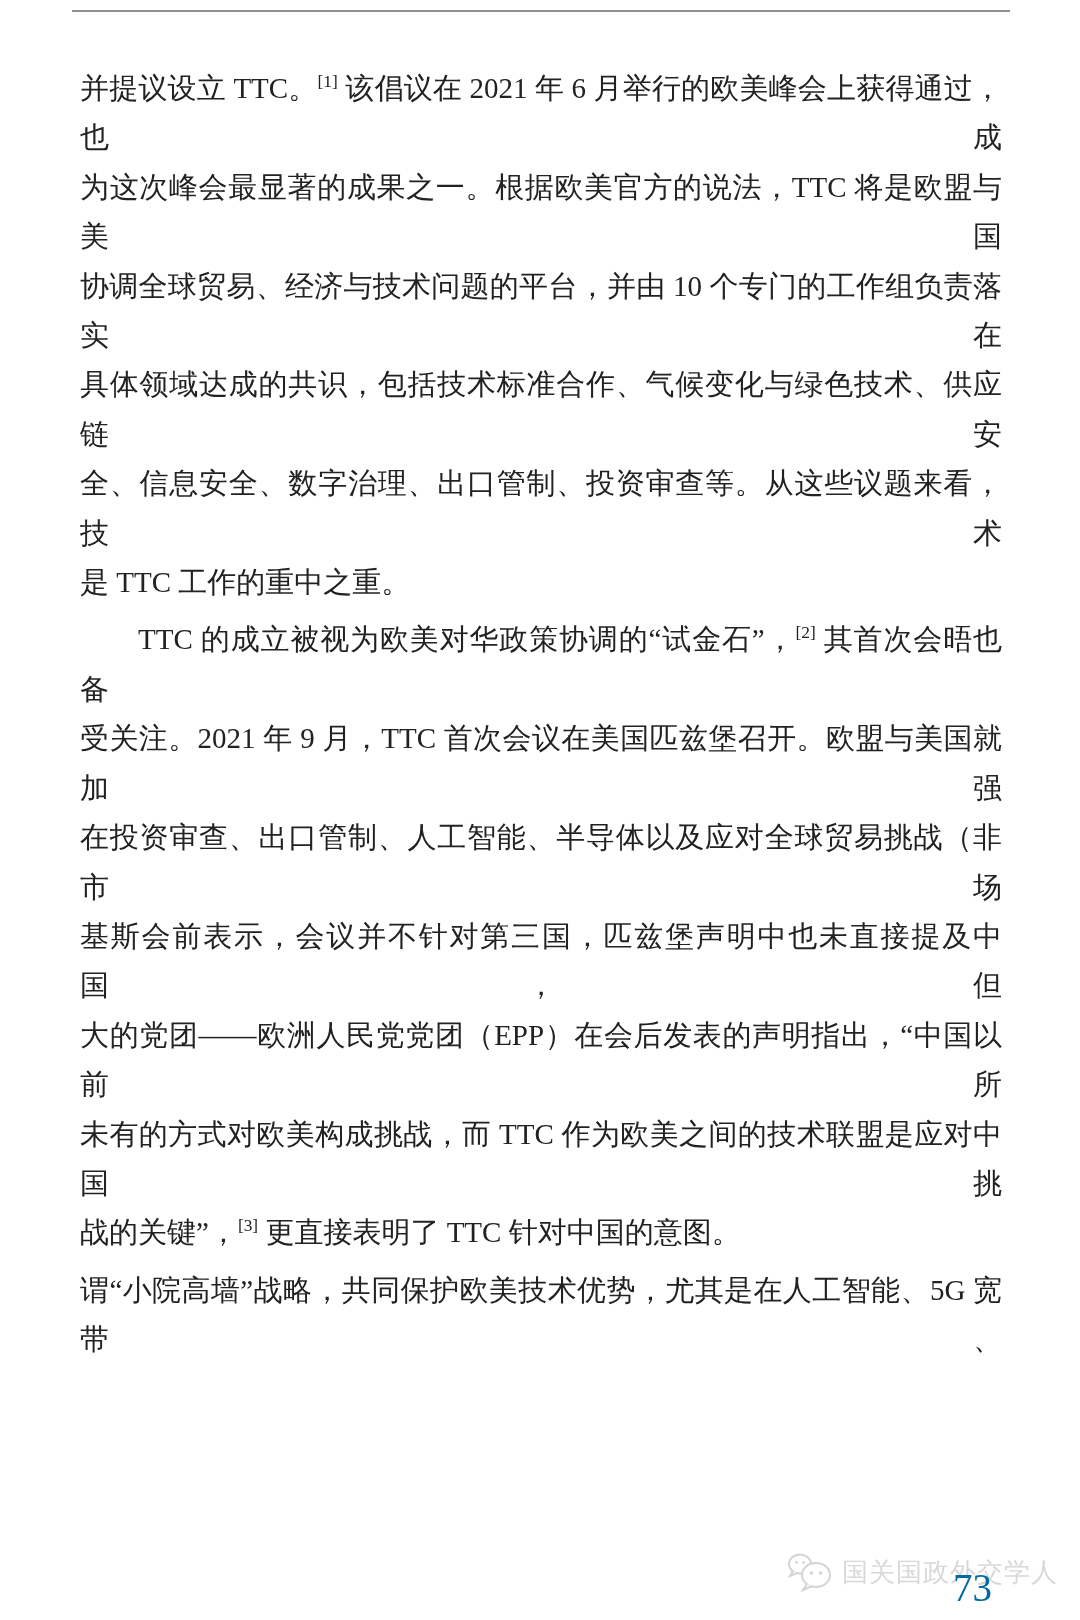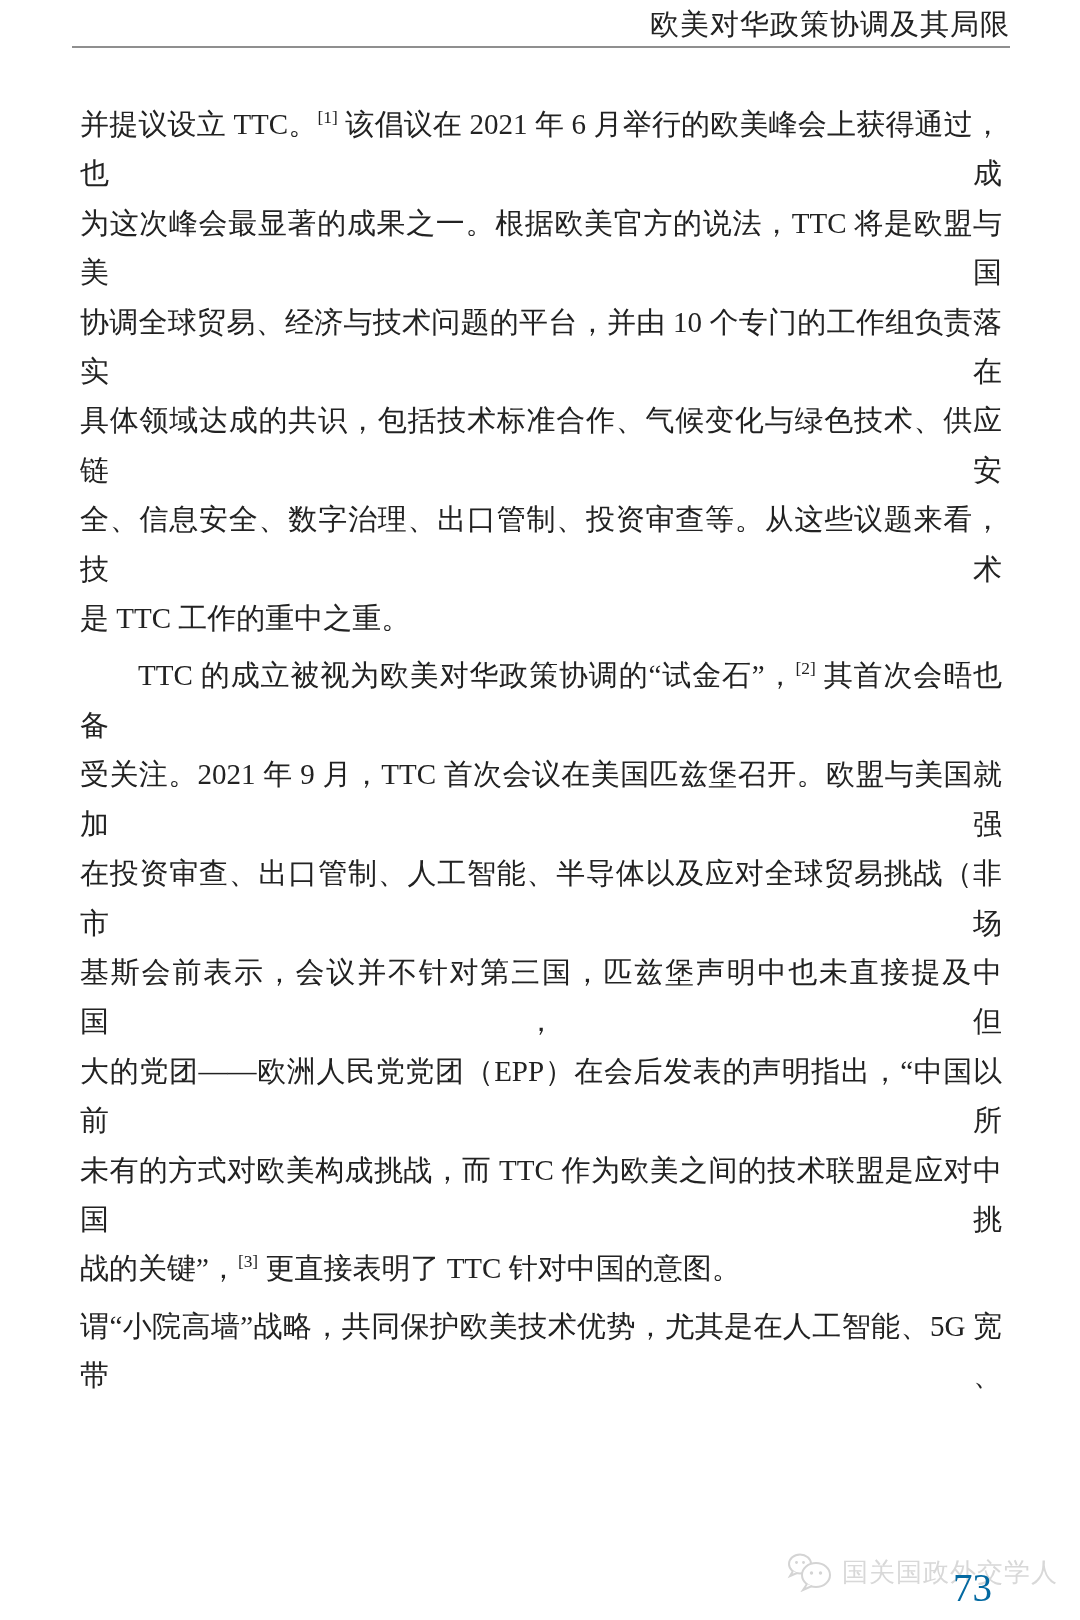--- a/index.html
+++ b/index.html
@@ -75,21 +75,20 @@
     font-size: 39px;
     color: #0369a1;
   }
 </style>
 </head>
 <body>
 
 <div class="page">
 
   <header>
-    <div class="running-head-title">欧美对华政策协调及其局限</div>
     <hr class="header-rule">
   </header>
 
   <main class="article-body" id="article">
       <div class="para">
         <div class="body-line">并提议设立 TTC。<sup class="fnref">[1]</sup> 该倡议在 2021 年 6 月举行的欧美峰会上获得通过，也成</div>
         <div class="body-line">为这次峰会最显著的成果之一。根据欧美官方的说法，TTC 将是欧盟与美国</div>
         <div class="body-line">协调全球贸易、经济与技术问题的平台，并由 10 个专门的工作组负责落实在</div>
         <div class="body-line">具体领域达成的共识，包括技术标准合作、气候变化与绿色技术、供应链安</div>
         <div class="body-line">全、信息安全、数字治理、出口管制、投资审查等。从这些议题来看，技术</div>

